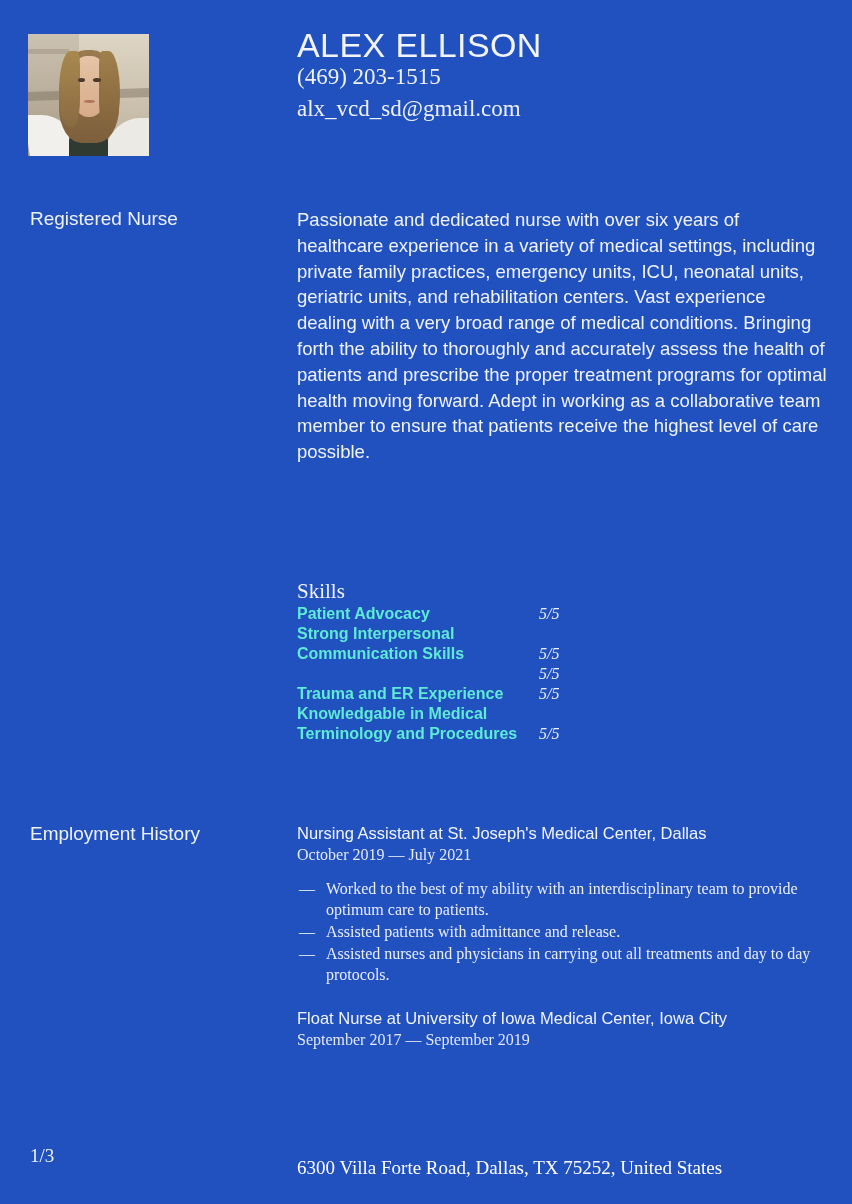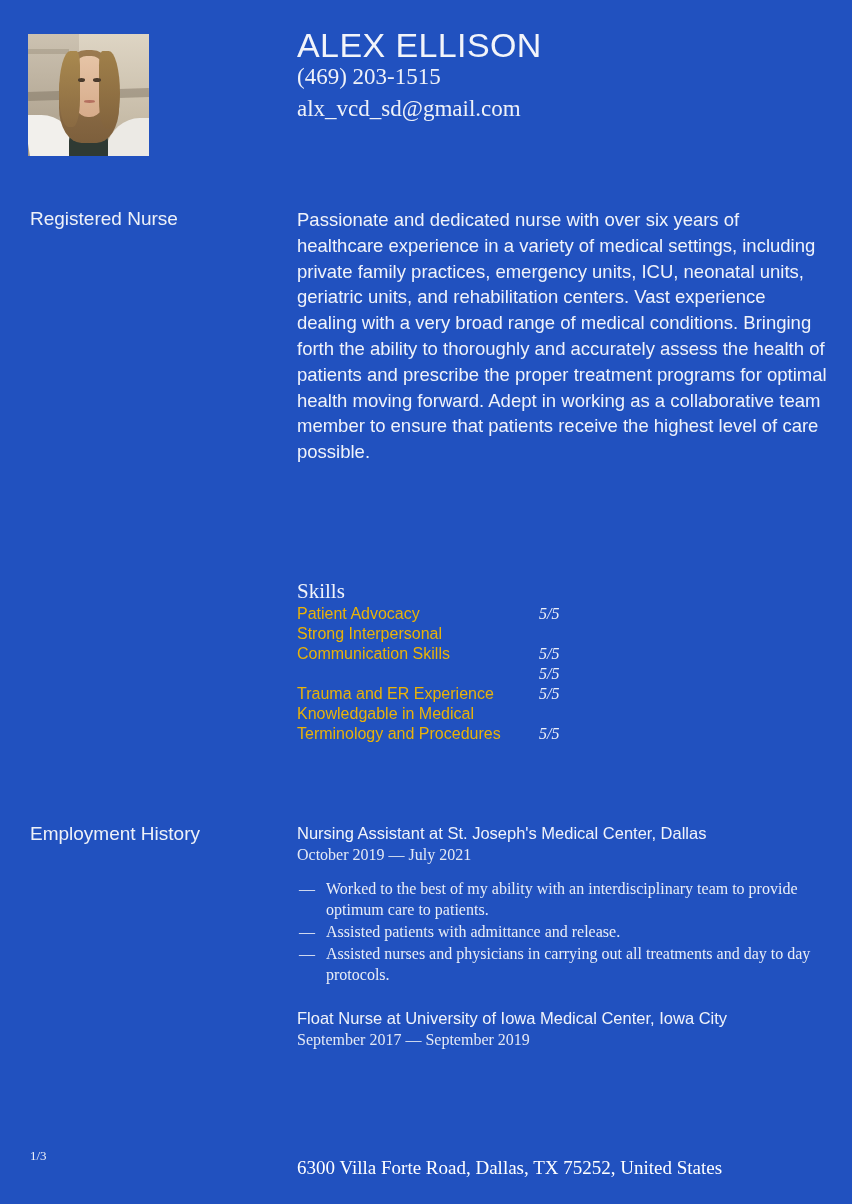--- a/index.html
+++ b/index.html
@@ -166,22 +166,23 @@
 
   .skill-row {
     position: relative;
     min-height: 20px;
   }
 
   .skill-name {
     font-family: "Liberation Sans", sans-serif;
     font-size: 16px;
     line-height: 20px;
-    color: #eab308;
+    color: #5eead4;
     width: 240px;
+    font-weight: bold;
   }
 
   .skill-rating {
     position: absolute;
     left: 242px;
     bottom: 0;
     font-family: "Liberation Serif", serif;
     font-style: italic;
     font-size: 16px;
     line-height: 20px;
@@ -239,21 +240,21 @@
     top: 1143px;
     width: 852px;
     height: 40px;
   }
 
   .page-number {
     position: absolute;
     left: 30px;
     top: 0;
     font-family: "Liberation Serif", serif;
-    font-size: 13px;
+    font-size: 19px;
     line-height: 26px;
     color: #eef1f8;
   }
 
   .footer-address {
     position: absolute;
     left: 297px;
     top: 12px;
     font-family: "Liberation Serif", serif;
     font-size: 19px;

